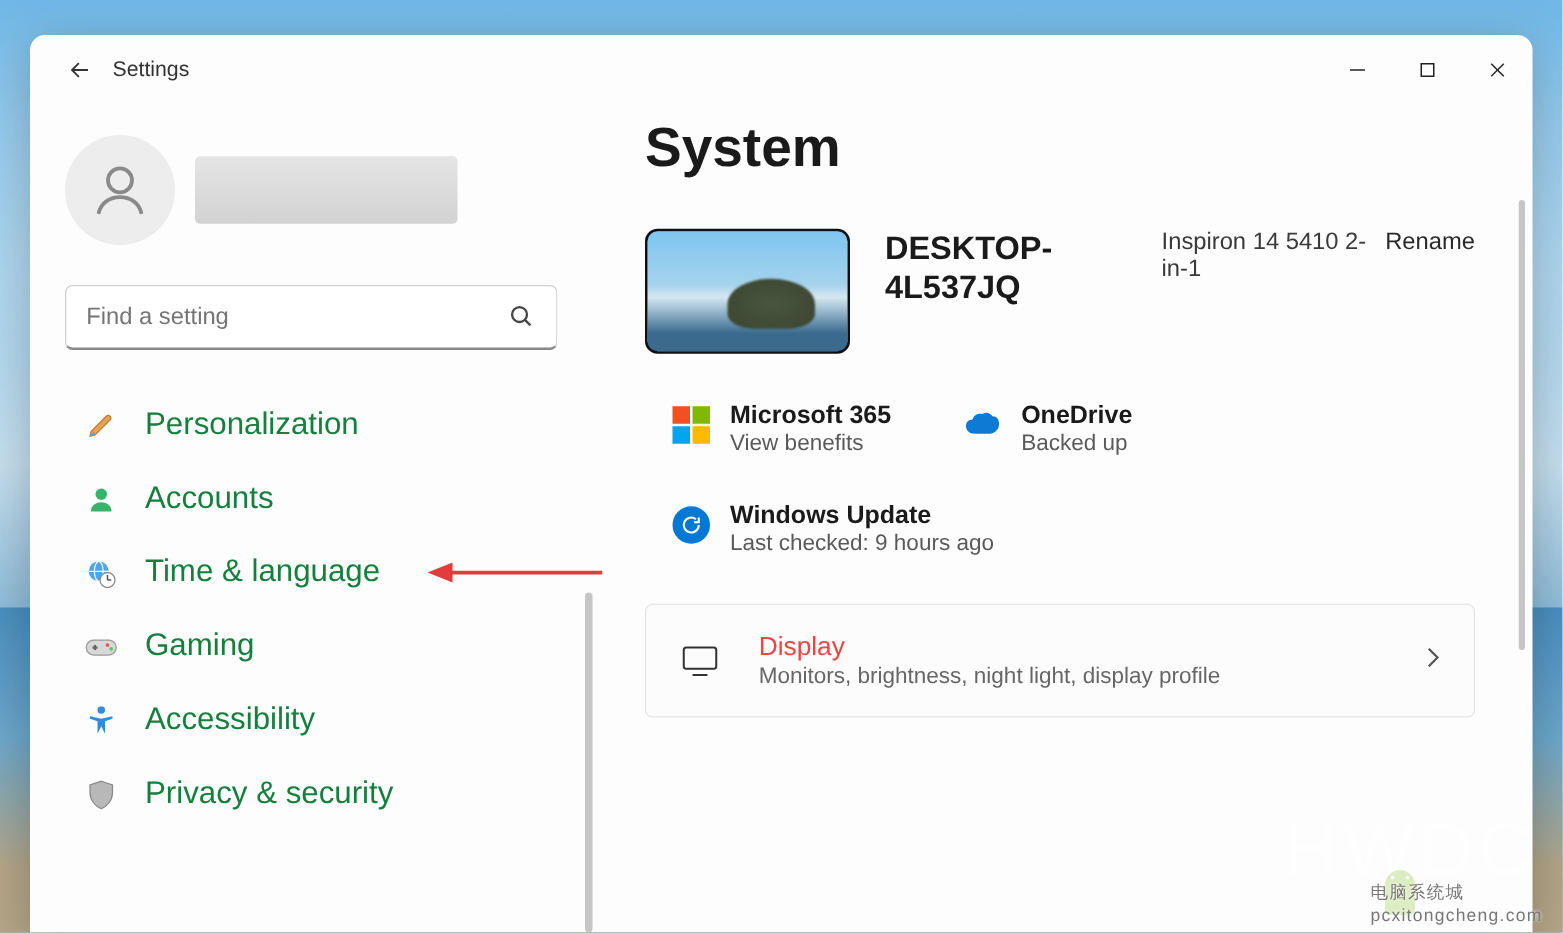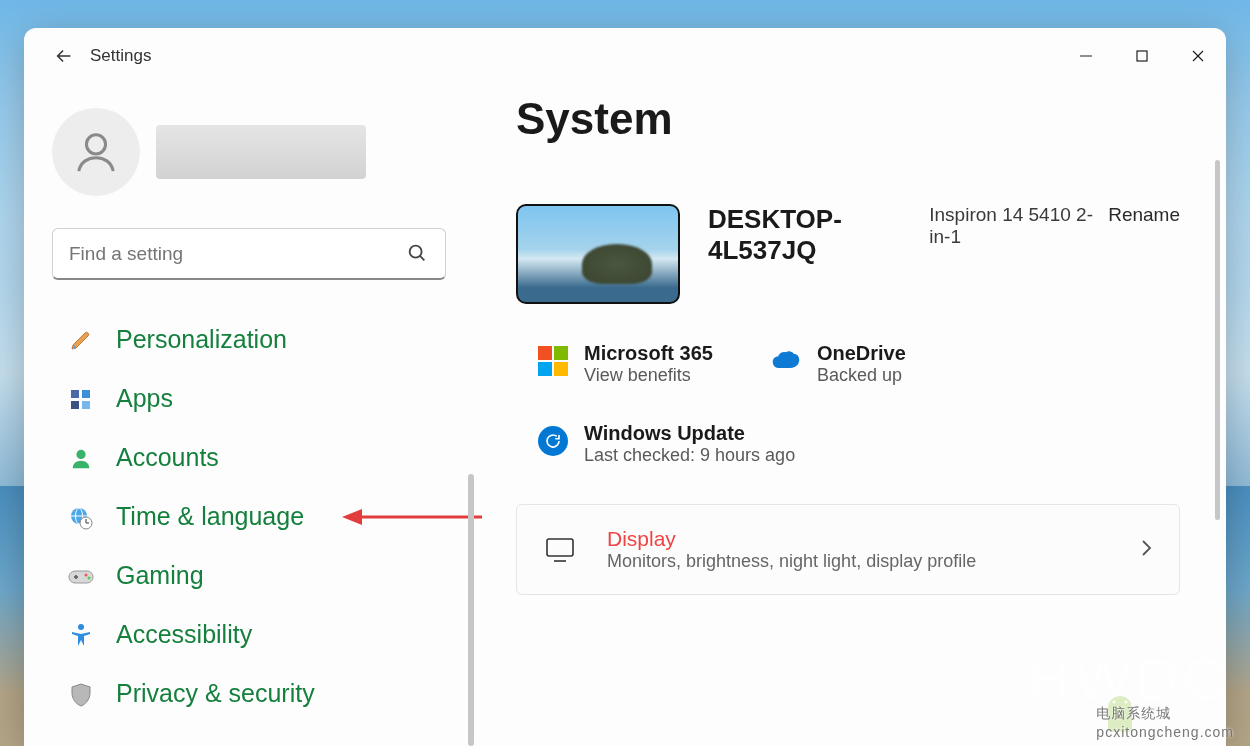--- a/index.html
+++ b/index.html
@@ -43,21 +43,21 @@
     .arrow-annotation {
       position: absolute; left: 290px; top: 50%; transform: translateY(-50%);
       pointer-events: none;
     }
     .scrollbar-track {
       position: absolute; right: 0; top: 390px; bottom: 0; width: 6px;
       background: #c6c6c6; border-radius: 3px;
     }
     .main { flex: 1; padding: 10px 46px 0 42px; position: relative; }
     .main-scroll { position: absolute; right: 6px; top: 76px; width: 5px; height: 360px; background: #c6c6c6; border-radius: 3px; }
-    h1.page-title { font-size: 44px; font-weight: 600; color: #1a1a1a; margin-bottom: 60px; }
+    h1.page-title { font-size: 44px; font-weight: 600; color: #1a1a1a; margin-bottom: 39px; }
     .device-row { display: flex; align-items: flex-start; gap: 28px; margin-bottom: 30px; }
     .device-thumb { width: 178px; height: 100px; border: 2.5px solid #111; border-radius: 10px; overflow: hidden; position: relative; background: linear-gradient(180deg, #7ec5f0 0%, #a5d3ec 45%, #d4e8f2 55%, #3a6b8e 85%); }
     .device-thumb::after { content: ''; position: absolute; bottom: 18px; left: 40%; width: 70px; height: 40px; background: radial-gradient(ellipse at center, #4a5640 0%, #3a4430 100%); border-radius: 50% 50% 30% 30%; filter: blur(1px); }
     .device-info { display: flex; flex-direction: row; gap: 2px; }
     .device-name { font-size: 26px; font-weight: 600; color: #1a1a1a; }
     .device-model { font-size: 19px; color: #3a3a3a; }
     .rename-link { font-size: 19px; color: #2a2a2a; cursor: pointer; }
     .status-row { display: flex; gap: 36px; margin-bottom: 30px; flex-wrap: wrap; }
     .status-card { display: flex; gap: 16px; align-items: flex-start; padding: 8px 0; cursor: pointer; margin-left: 22px; }
     .status-icon { width: 30px; height: 30px; display: flex; align-items: center; justify-content: center; margin-top: 4px; }
@@ -141,31 +141,20 @@
       <div class="nav-item">
         <span class="nav-icon">
           <svg width="24" height="24" viewBox="0 0 24 24">
               <path d="M3 20l4-1 12-12a2 2 0 0 0-3-3L4 16z" fill="#e8a255" stroke="#c67a2f" stroke-width="1"></path>
               <path d="M3 20l4-1-1-3z" fill="#5aa0e0"></path>
             </svg>
         </span>
         <span>Personalization</span>
       </div>
 
-      <div class="nav-item">
-        <span class="nav-icon">
-          <svg width="22" height="22" viewBox="0 0 22 22">
-              <rect x="1" y="1" width="8" height="8" fill="#4a6aa5"></rect>
-              <rect x="12" y="1" width="8" height="8" fill="#3f8fd8"></rect>
-              <rect x="1" y="12" width="8" height="8" fill="#3b5280"></rect>
-              <rect x="12" y="12" width="8" height="8" fill="#76b6ed"></rect>
-            </svg>
-        </span>
-        <span>Apps</span>
-      </div>
 
       <div class="nav-item">
         <span class="nav-icon">
           <svg width="22" height="22" viewBox="0 0 24 24">
               <circle cx="12" cy="7" r="5" fill="#39b36a"></circle>
               <path d="M3 22c0-5 4-8 9-8s9 3 9 8z" fill="#39b36a"></path>
             </svg>
         </span>
         <span>Accounts</span>
       </div>

